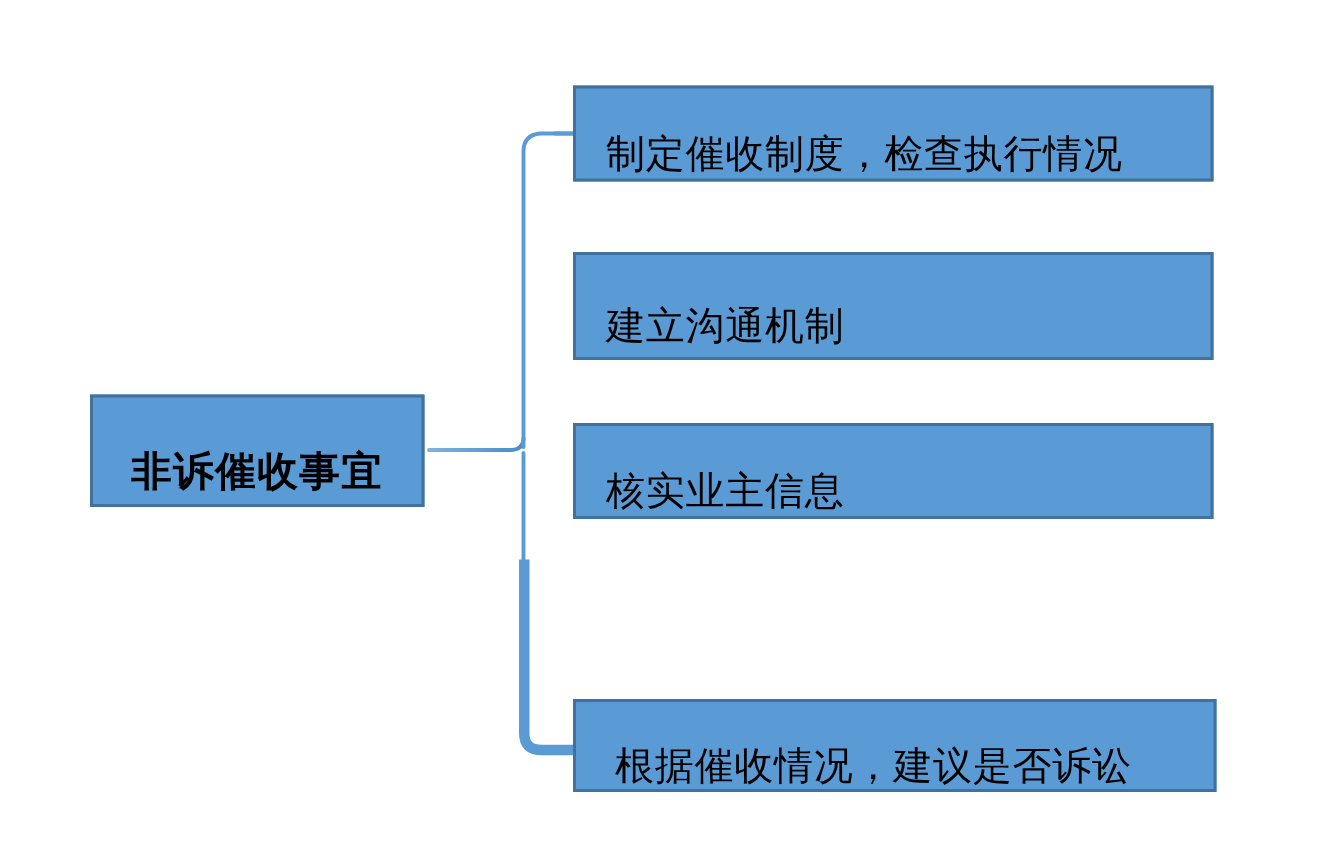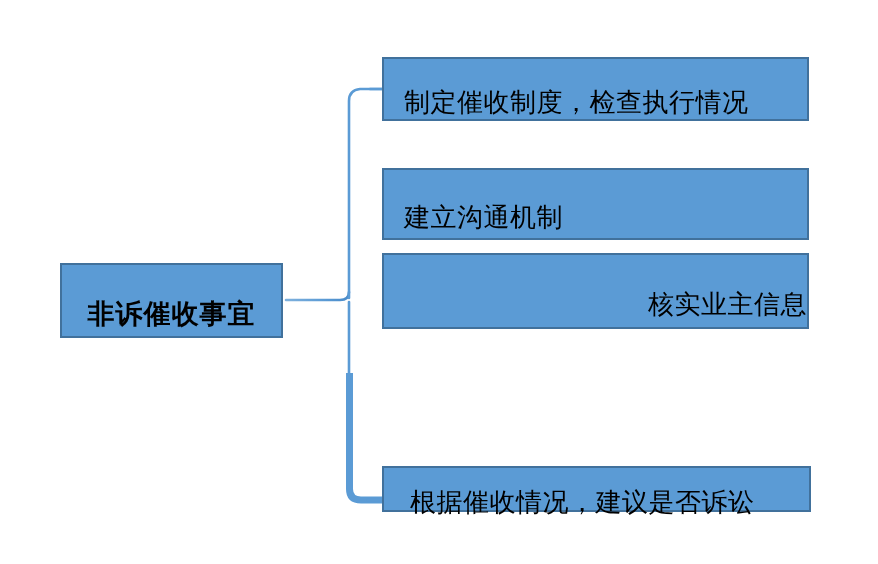--- a/index.html
+++ b/index.html
@@ -59,23 +59,23 @@
     left: 382px;
     width: 427px;
     padding-left: 20px;
   }
   .branch .node-label {
     font-size: 26px;
     letter-spacing: 0.5px;
   }
   #node-b0 { top: 57px;  height: 64px; }
   #node-b1 { top: 168px; height: 72px; }
-  #node-b2 { top: 253px; height: 76px; justify-content: flex-end; }
+  #node-b2 { top: 282px; height: 64px; }
   #node-b3 { top: 369px; height: 59px; }
-  #node-b4 { top: 466px; height: 46px; width: 429px; }
+  #node-b4 { top: 466px; height: 62px; width: 429px; }
   #node-b4 .node-label { padding-left: 6px; }
 </style>
 </head>
 <body>
 
 <div id="canvas">
 
   <svg id="connector-layer" viewBox="0 0 878 564" width="878" height="564" xmlns="http://www.w3.org/2000/svg">
     <defs>
       <linearGradient id="lineFade" x1="0" y1="0" x2="1" y2="0">

